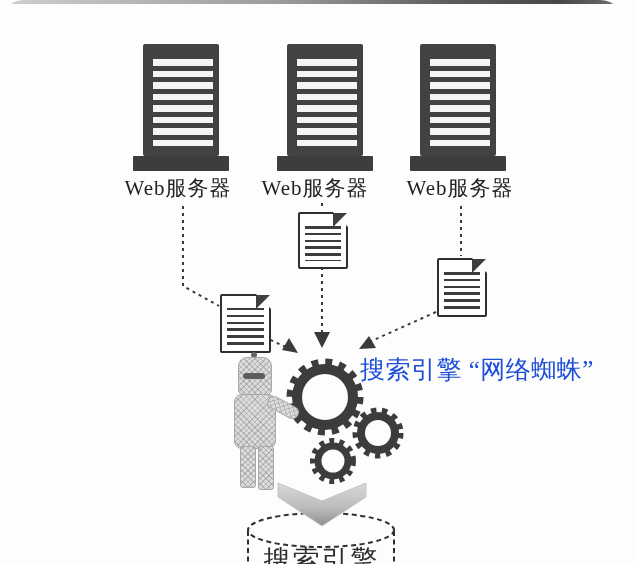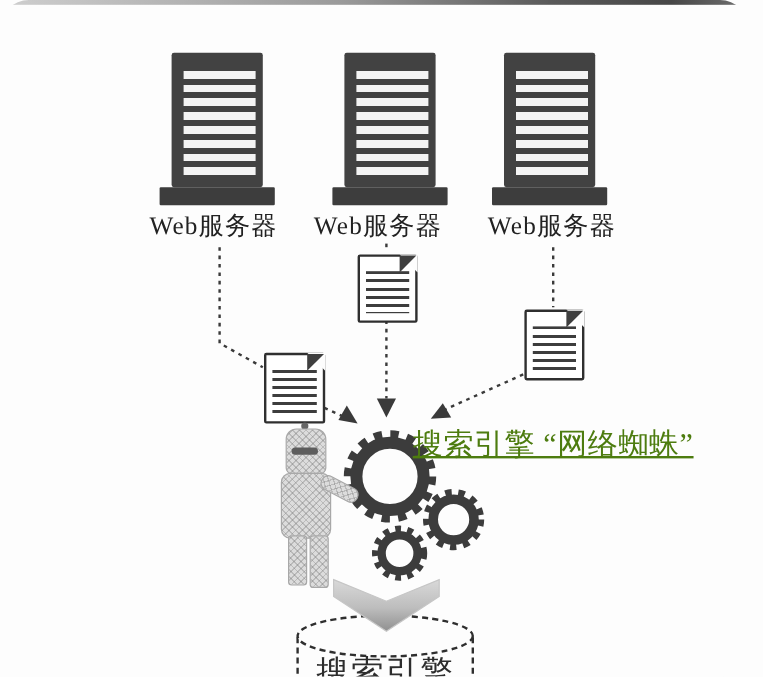--- a/index.html
+++ b/index.html
@@ -60,22 +60,22 @@
   .robot-antenna{left:23px;top:0;width:6px;height:6px;background:#666;border-radius:50%;position:absolute;}
   .robot-head{left:10px;top:5px;width:32px;height:36px;border-radius:9px 9px 5px 5px;}
   .robot-visor{position:absolute;left:15px;top:21px;width:22px;height:6px;background:#5d5d5d;border-radius:3px;}
   .robot-torso{left:6px;top:42px;width:40px;height:53px;border-radius:8px;}
   .robot-arm{left:38px;top:49px;width:32px;height:11px;border-radius:6px;transform:rotate(28deg);}
   .robot-leg-l{left:12px;top:94px;width:14px;height:40px;border-radius:3px;}
   .robot-leg-r{left:30px;top:94px;width:14px;height:42px;border-radius:3px;}
 
   
   .spider-label{
-    position:absolute;left:344px;top:353px;width:276px;
-    font-size:25px;color:#4d7c0f;letter-spacing:0.5px;white-space:nowrap;text-decoration:underline;
+    position:absolute;left:360px;top:353px;width:276px;
+    font-size:25px;color:#1d4ed8;letter-spacing:0.5px;white-space:nowrap;
   }
   .db-label{
     position:absolute;left:248px;top:543px;width:147px;text-align:center;
     font-size:27px;color:#2d2d2d;letter-spacing:2px;line-height:34px;
   }
 </style>
 </head>
 <body>
 
 <div class="canvas">

